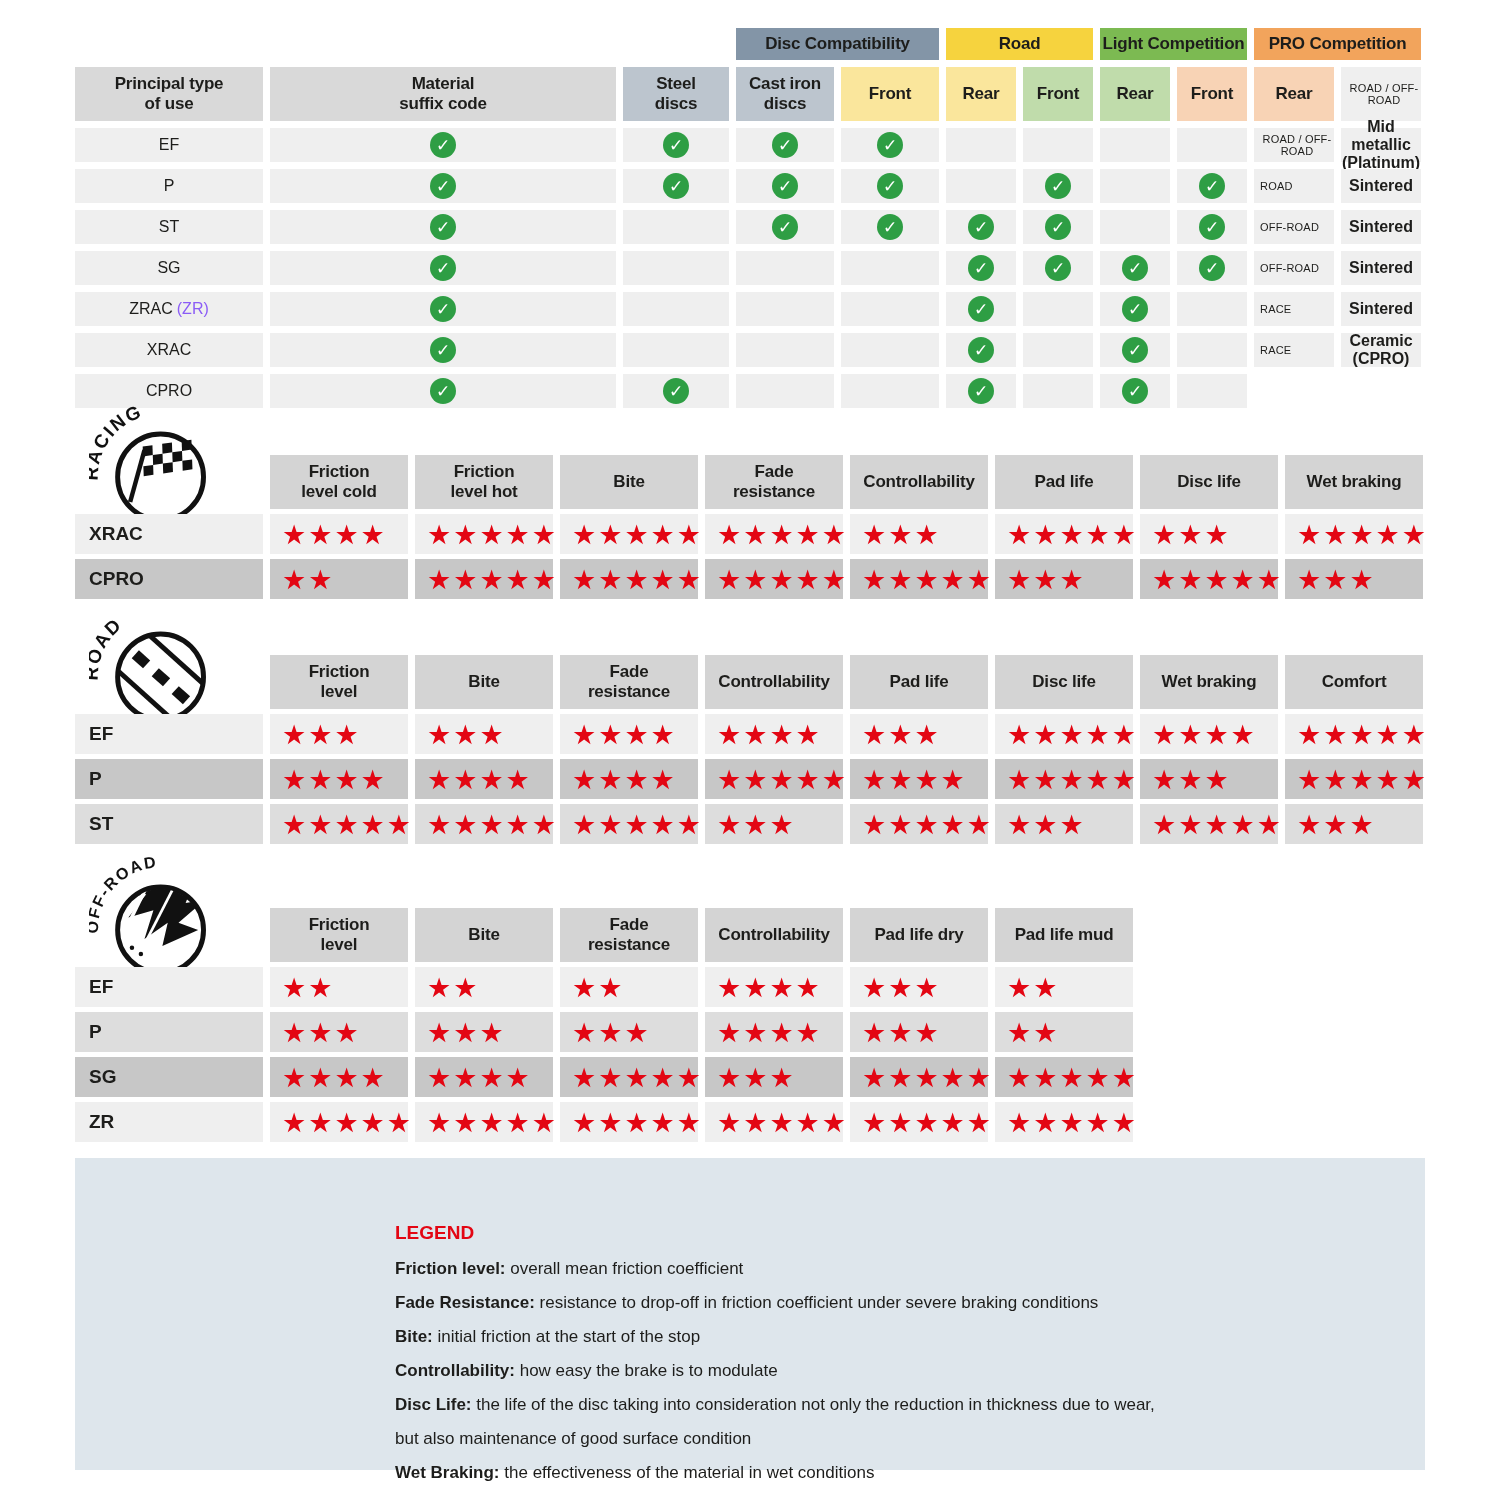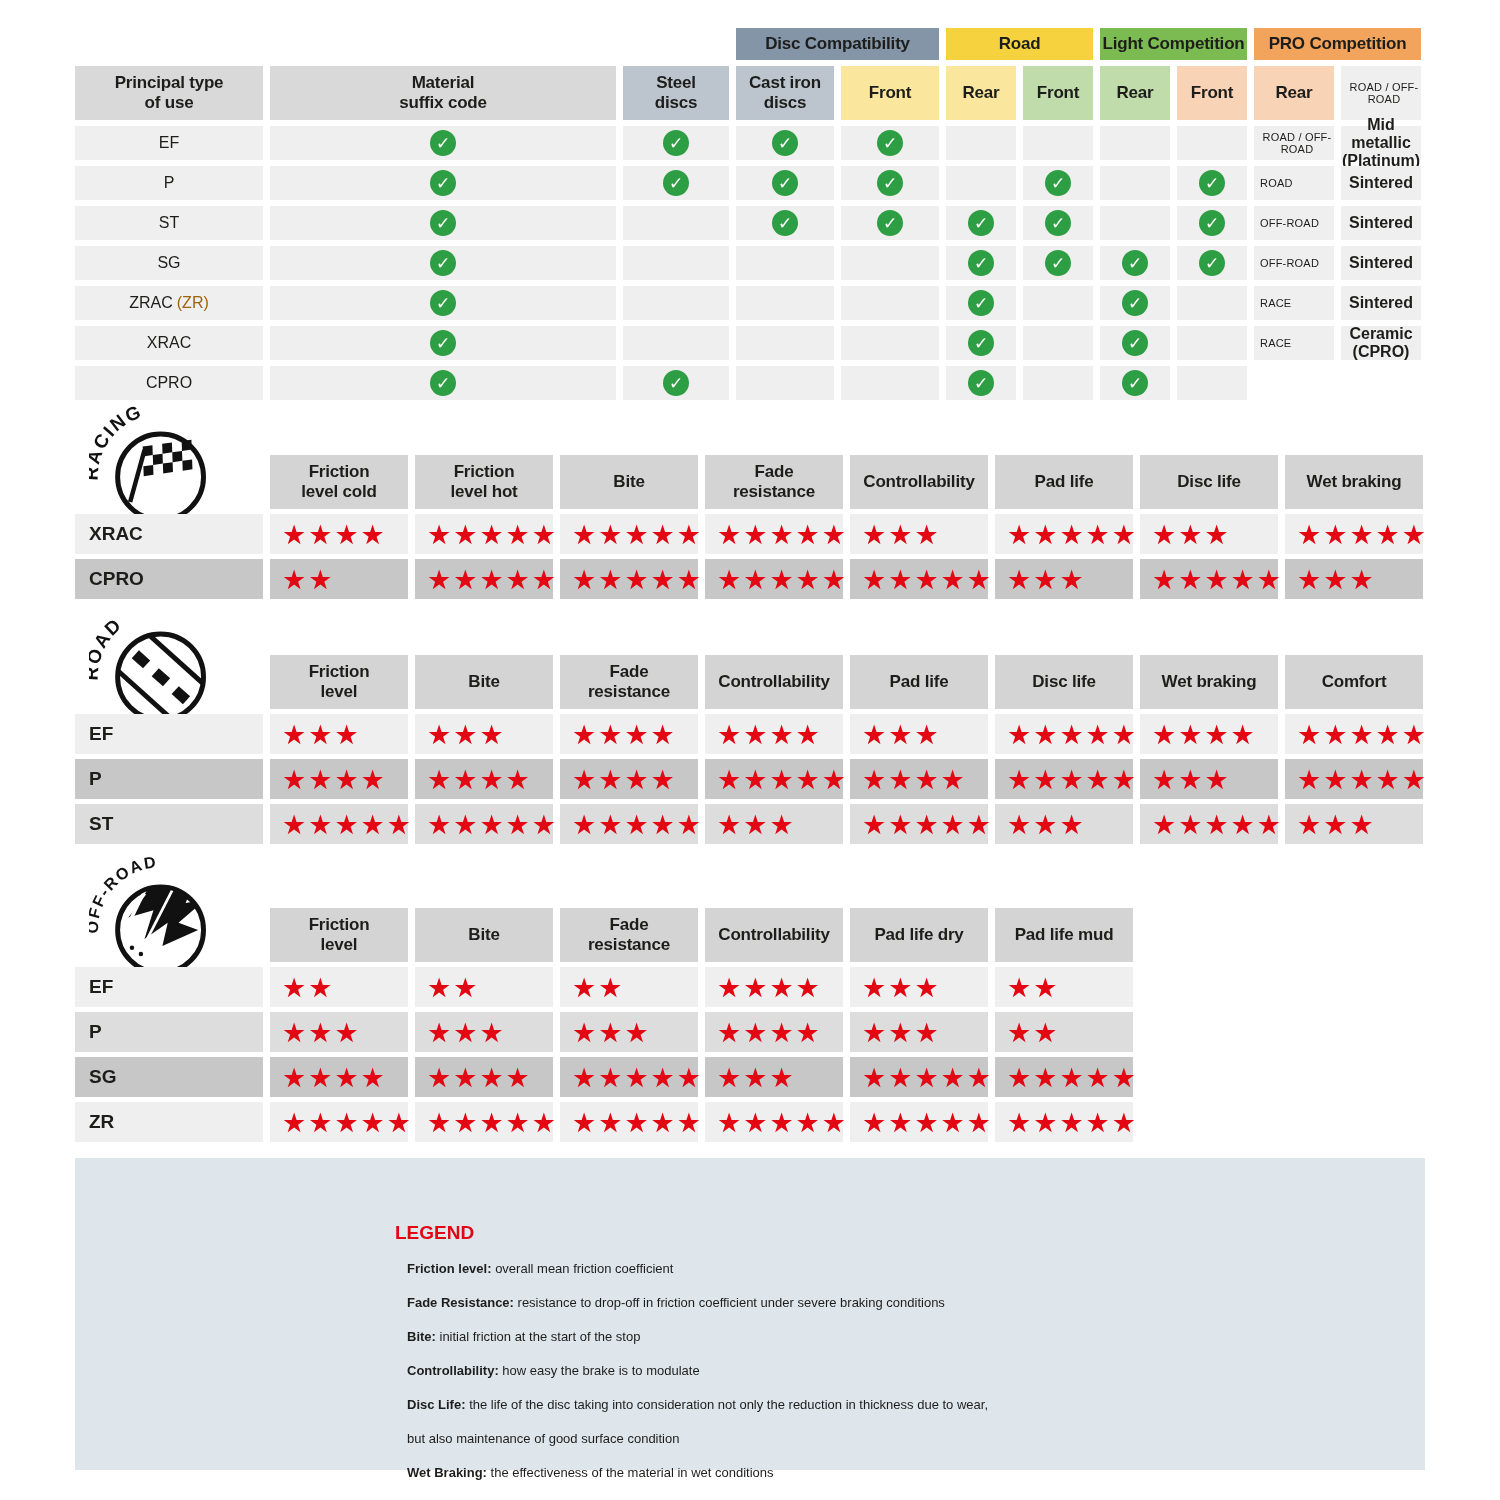--- a/index.html
+++ b/index.html
@@ -1,18 +1,18 @@
 <!DOCTYPE html>
 <html style="--star-red: #E30613; --check-green: #2E9E44; --disc-h: #8395A7; --disc-s: #BCC5CE; --road-h: #F6D33E; --road-s: #FAE69C; --light-h: #7CBA52; --light-s: #C0DCAB; --pro-h: #F2A45C; --pro-s: #F8D3B5;"><head>
 <meta charset="utf-8">
 <style>
   html,body{margin:0;padding:0;background:#fff;}
   .page{position:relative;width:1500px;height:1500px;background:#fff;overflow:hidden;
         font-family:"Liberation Sans",sans-serif;color:#1d1d1b;}
-  .grid{display:grid;column-gap:7px;row-gap:6px;}
+  .grid{display:grid;column-gap:7px;row-gap:6px;gap:7px;}
   .cell{display:flex;align-items:center;justify-content:center;text-align:center;}
   .pre{white-space:pre-line;}
   
   .compat{position:absolute;left:75px;top:28px;}
   .compat-grid{grid-template-columns:188px 346px 106px 98px 98px 70px 70px 70px 70px 80px 80px;
                grid-template-rows:32px 54px repeat(7,34px);}
   .spacer{background:transparent;}
   .group-cell{font-weight:700;font-size:17px;letter-spacing:-0.2px;}
   .g-disc{background:var(--disc-h);}
   .g-road{background:var(--road-h);}
@@ -20,41 +20,41 @@
   .g-pro{background:var(--pro-h);}
   .hdr{font-weight:700;font-size:17px;line-height:1.15;letter-spacing:-0.2px;}
   .left-hdr{background:#d9d9d9;}
   .sub-0{background:var(--disc-s);}
   .sub-1{background:var(--road-s);}
   .sub-2{background:var(--light-s);}
   .sub-3{background:var(--pro-s);}
   .data{background:#efefef;font-size:16px;}
   .use-cell{justify-content:flex-start;padding-left:6px;font-size:11px;letter-spacing:0.2px;}
   .compound-cell{font-weight:700;}
-  .code-note{color:#a16207;margin-left:4px;}
+  .code-note{color:#8b5cf6;margin-left:4px;}
   .check{width:26px;height:26px;border-radius:50%;background:var(--check-green);color:#fff;
          display:flex;align-items:center;justify-content:center;font-size:17px;font-weight:700;
          font-family:"DejaVu Sans",sans-serif;}
   
   .section{position:absolute;left:75px;}
   .icon-wrap{position:absolute;left:14px;top:0;width:136px;height:136px;}
   .rating-grid{position:absolute;left:0;top:55px;column-gap:7px;row-gap:5px;}
   .r-hdr{background:#d4d4d4;font-weight:700;font-size:17px;line-height:1.15;letter-spacing:-0.2px;}
   .label-cell{justify-content:flex-start;padding-left:14px;font-weight:700;font-size:19px;}
   .stars-cell{justify-content:flex-start;padding-left:12px;}
   .stars{color:var(--star-red);font-family:"DejaVu Sans",sans-serif;font-size:27px;
          letter-spacing:2px;line-height:1;}
   .shade-light{background:#efefef;}
   .shade-mid{background:#dddddd;}
   .shade-dark{background:#c7c7c7;}
   
   .legend{position:absolute;left:75px;top:1158px;width:1350px;height:312px;background:#dee6ec;}
   .legend-inner{padding:40px 0 0 320px;}
   .legend-title{color:var(--star-red);font-weight:700;font-size:19px;margin-bottom:8px;margin-top:24px;}
-  .legend-line{font-size:13px;line-height:34px;max-width:760px;margin-left:12px;}
+  .legend-line{font-size:17px;line-height:34px;max-width:760px;}
   .legend-line b{font-weight:700;}
   .legend-desc{white-space:pre-line;}
 </style>
 </head>
 <body>
 
 <div class="page">
   <div class="compat">
     <div class="grid compat-grid" id="compatGrid">
         <div class="cell spacer" style="grid-column: 1 / span 3;"></div>

